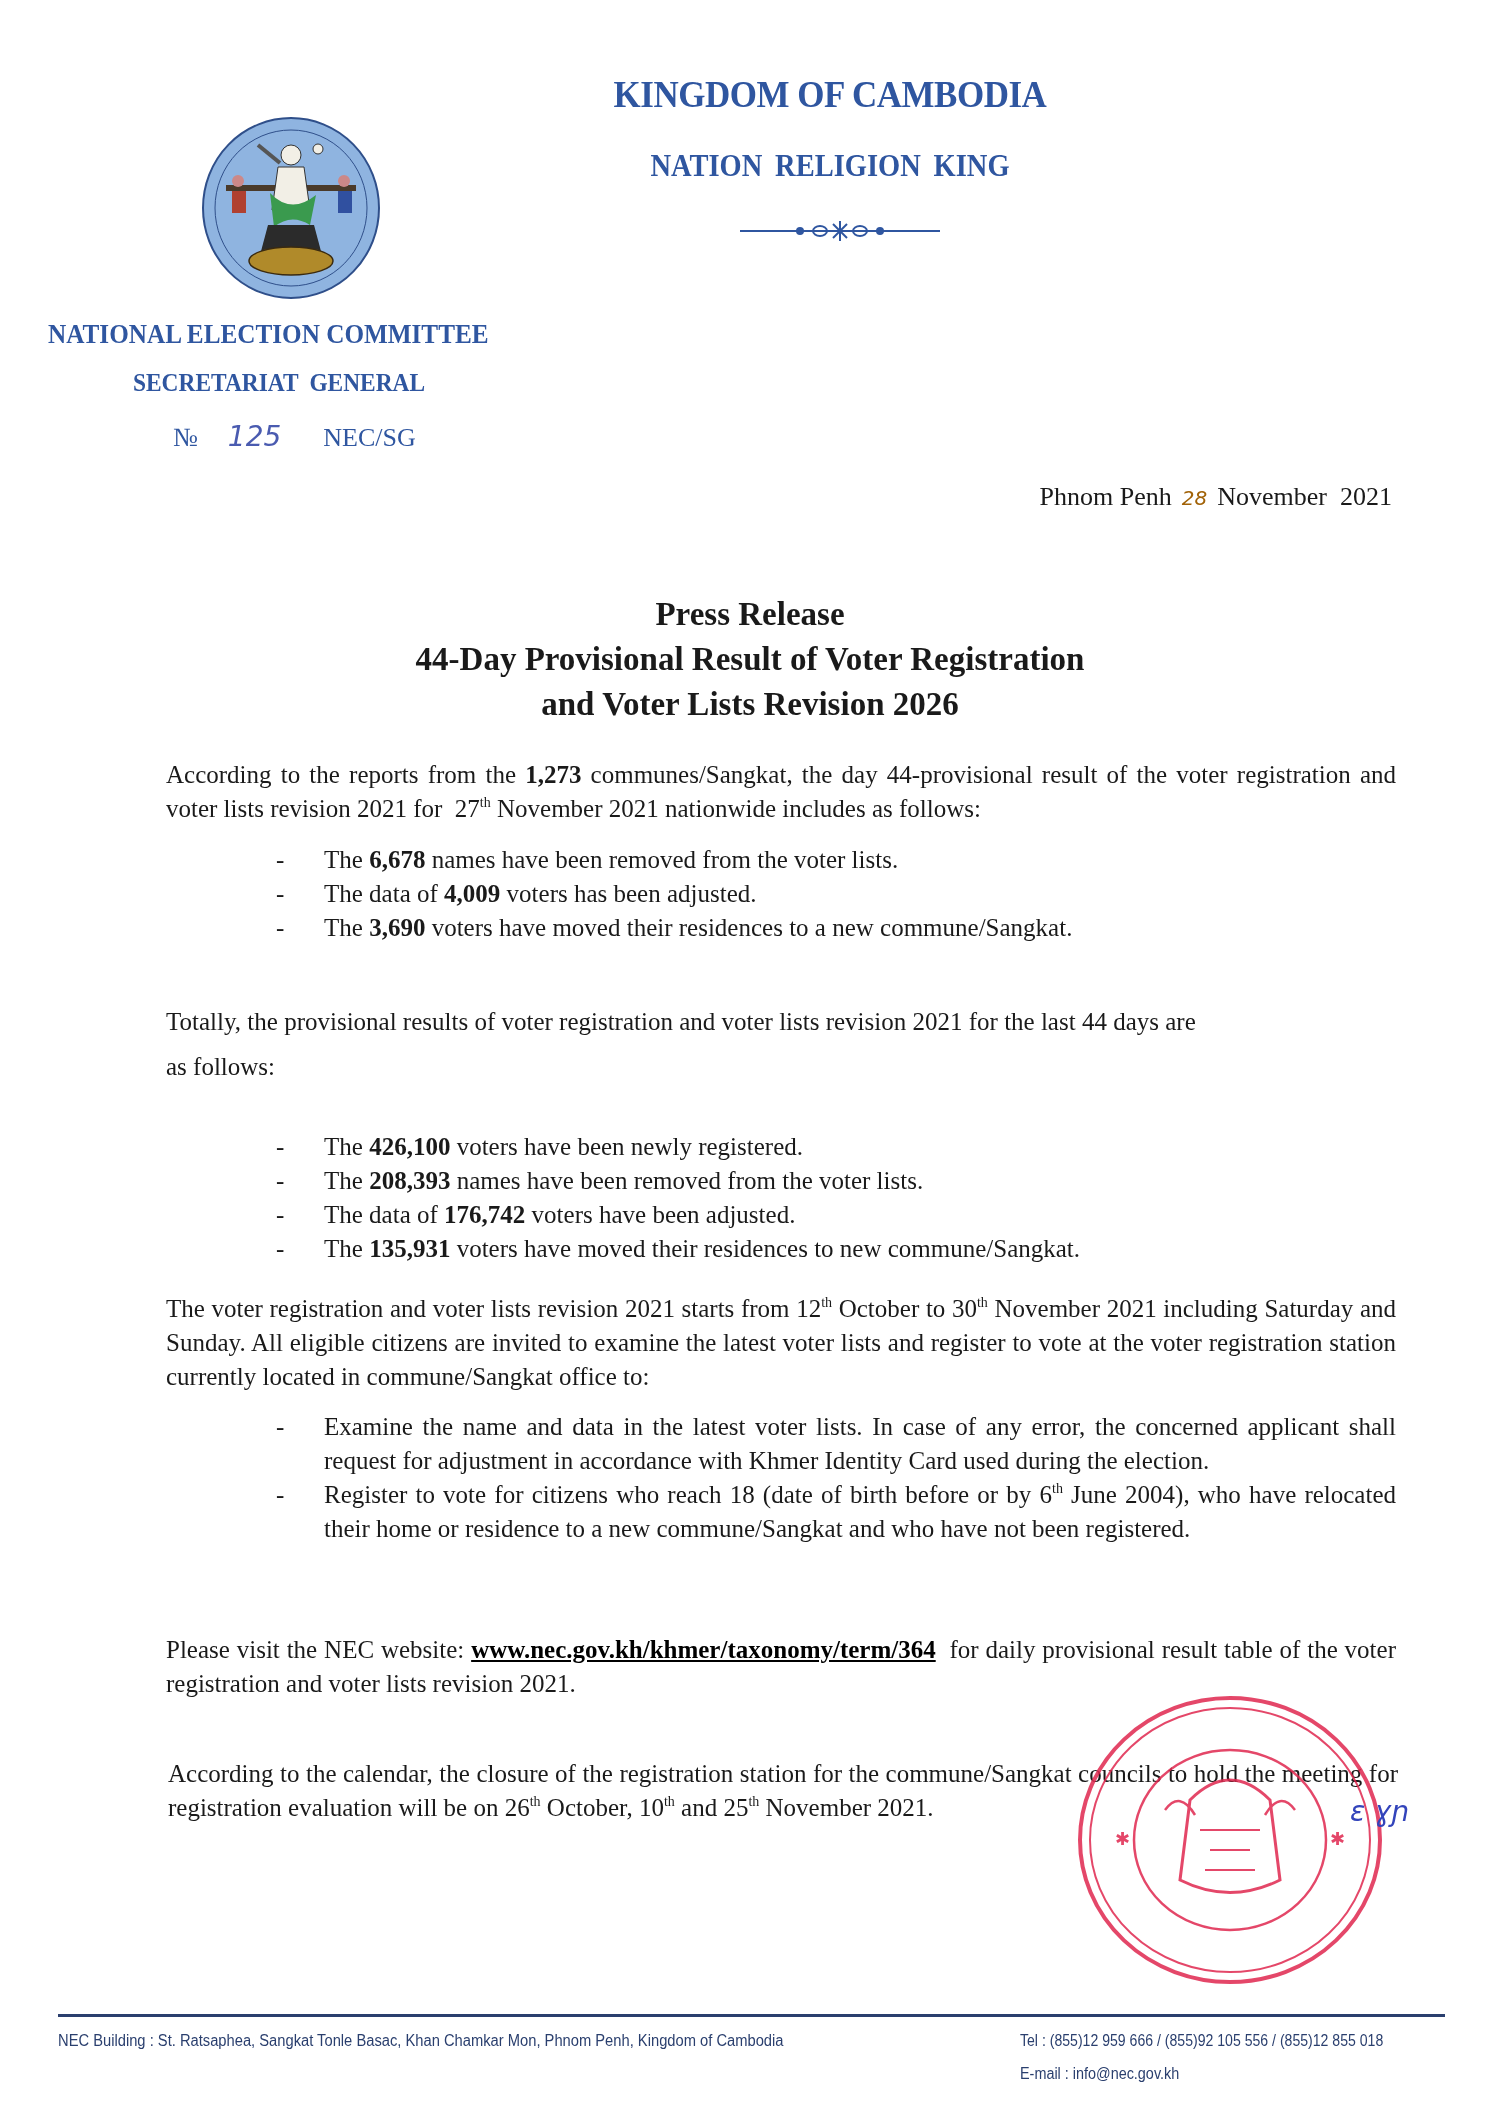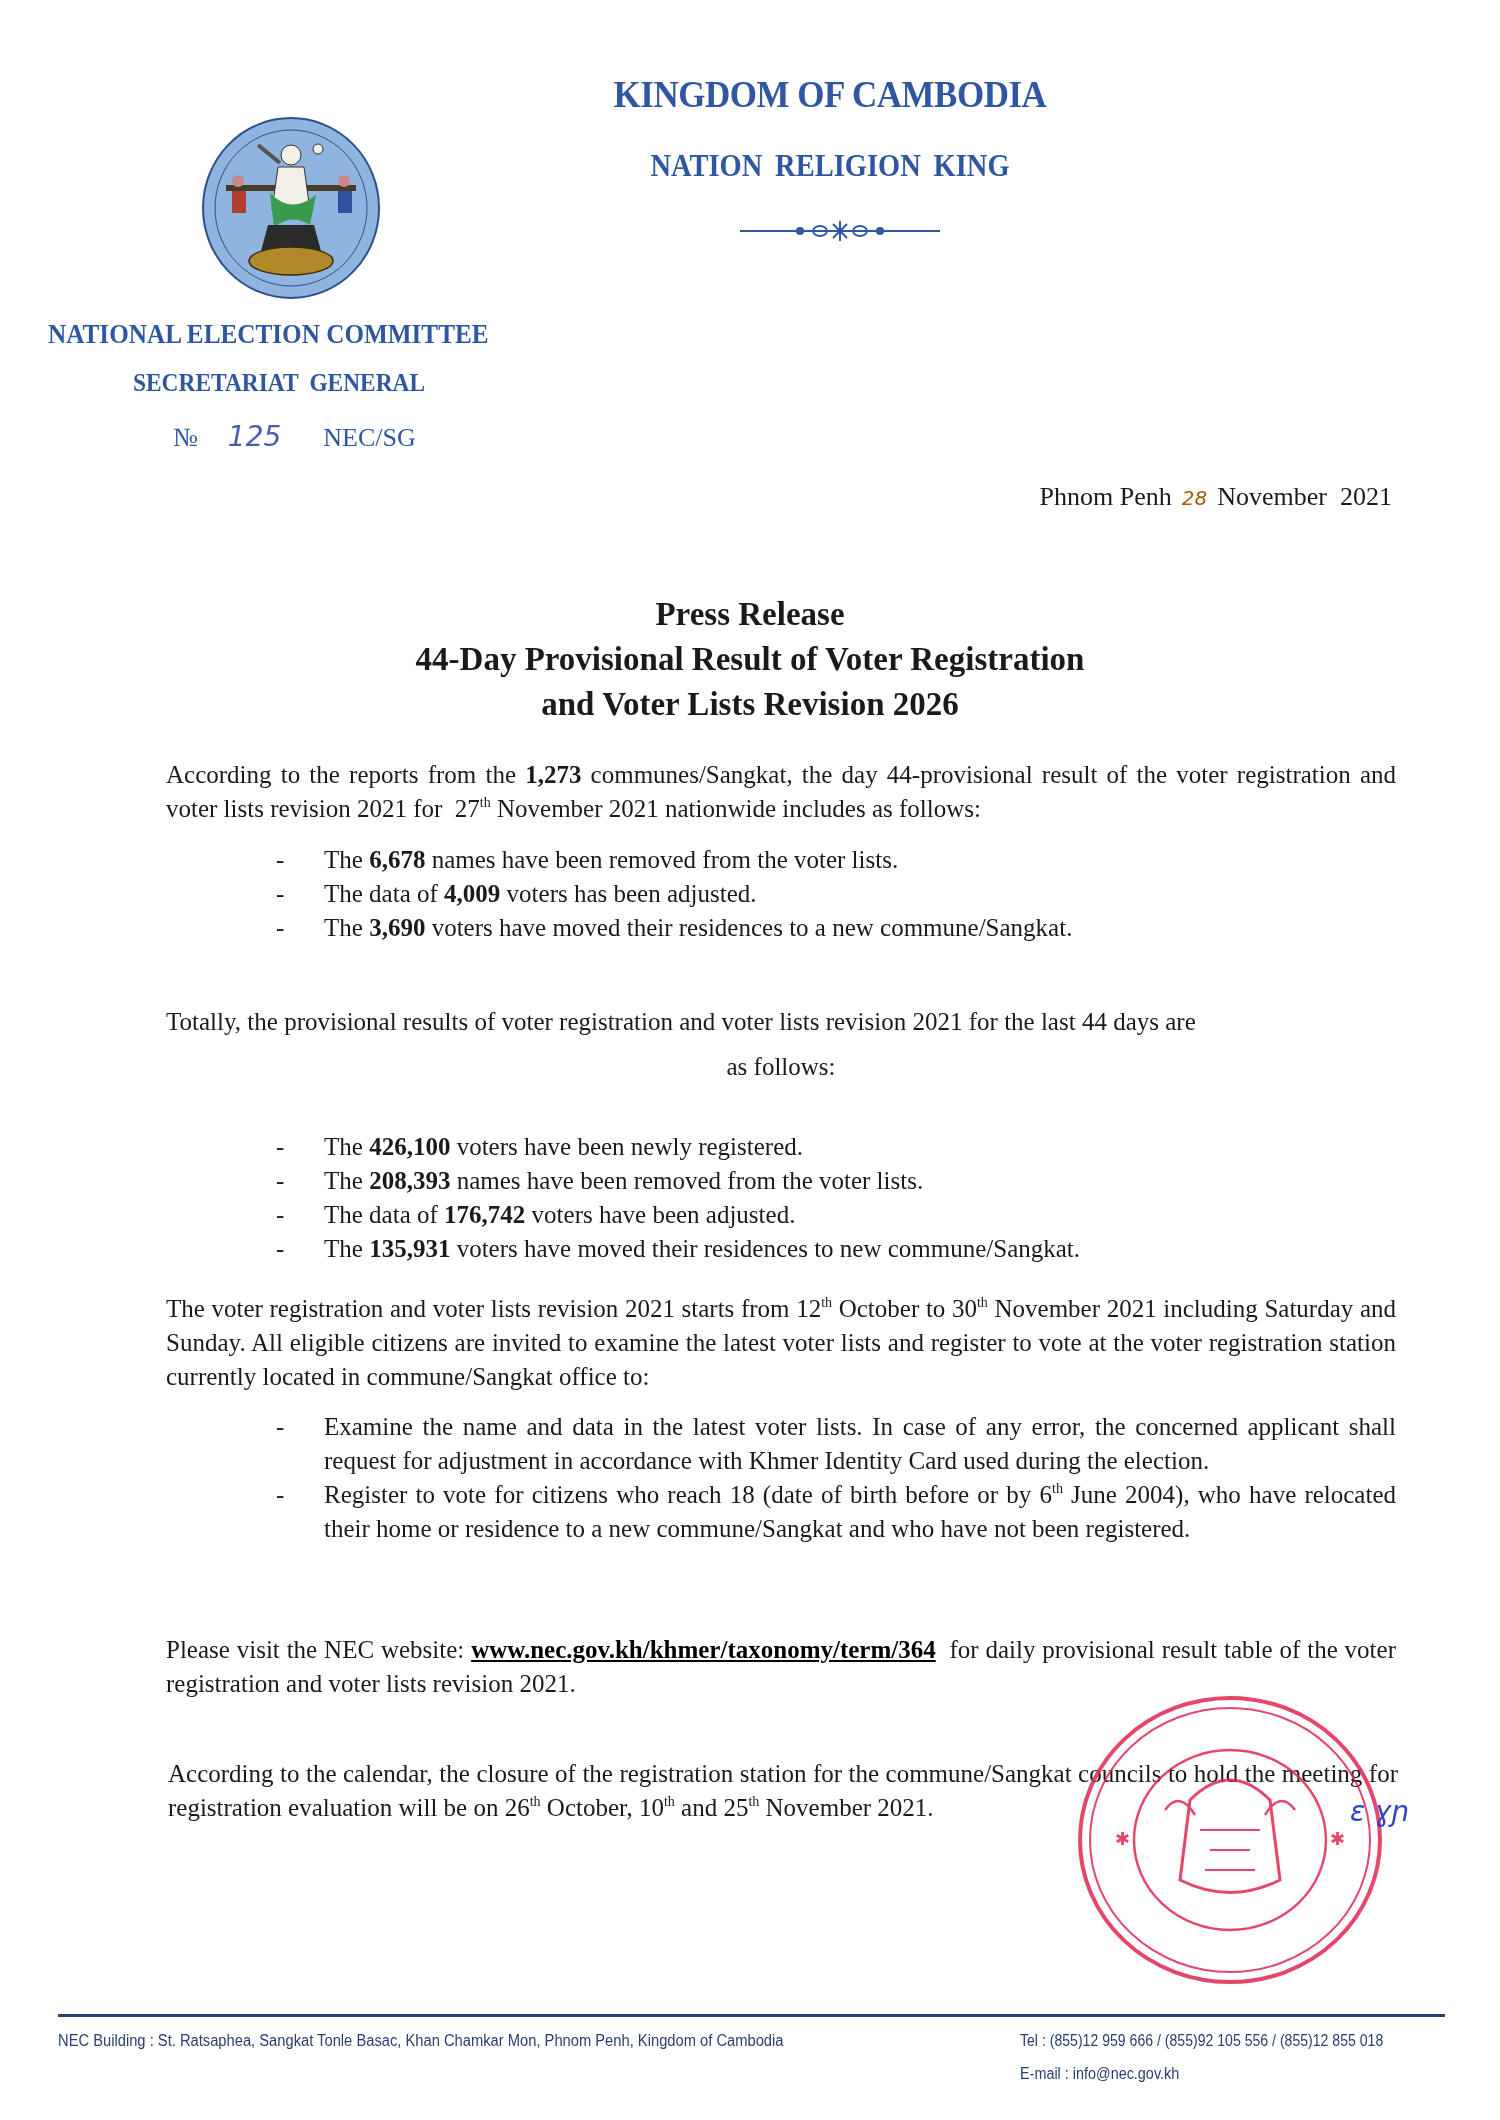--- a/index.html
+++ b/index.html
@@ -123,21 +123,21 @@
   <span>According to the reports from the </span><span class="bold">1,273</span><span style="white-space:pre-wrap"> communes/Sangkat, the day 44-provisional result of the voter registration and voter lists revision 2021 for  27</span><sup>th</sup><span> November 2021 nationwide includes as follows:</span>
 </div>
 
 <ul id="list1" class="dash">
   <li><span style="white-space:pre">The </span><span class="bold">6,678</span><span> names have been removed from the voter lists.</span></li>
   <li><span style="white-space:pre">The data of </span><span class="bold">4,009</span><span> voters has been adjusted.</span></li>
   <li><span style="white-space:pre">The </span><span class="bold">3,690</span><span> voters have moved their residences to a new commune/Sangkat.</span></li>
 </ul>
 
 <div id="p2" class="abs para" style="text-align:left">Totally, the provisional results of voter registration and voter lists revision 2021 for the last 44 days are</div>
-<div id="p2b" class="abs para" style="text-align:center">as follows:</div>
+<div id="p2b" class="abs para" style="text-align:left">as follows:</div>
 
 <ul id="list2" class="dash">
   <li><span style="white-space:pre">The </span><span class="bold">426,100</span><span> voters have been newly registered.</span></li>
   <li><span style="white-space:pre">The </span><span class="bold">208,393</span><span> names have been removed from the voter lists.</span></li>
   <li><span style="white-space:pre">The data of </span><span class="bold">176,742</span><span> voters have been adjusted.</span></li>
   <li><span style="white-space:pre">The </span><span class="bold">135,931</span><span> voters have moved their residences to new commune/Sangkat.</span></li>
 </ul>
 
 <div id="p3" class="abs para">
   <span>The voter registration and voter lists revision 2021 starts from 12</span><sup>th</sup><span> October to 30</span><sup>th</sup><span> November 2021 including Saturday and Sunday. All eligible citizens are invited to examine the latest voter lists and register to vote at the voter registration station currently located in commune/Sangkat office to:</span>

